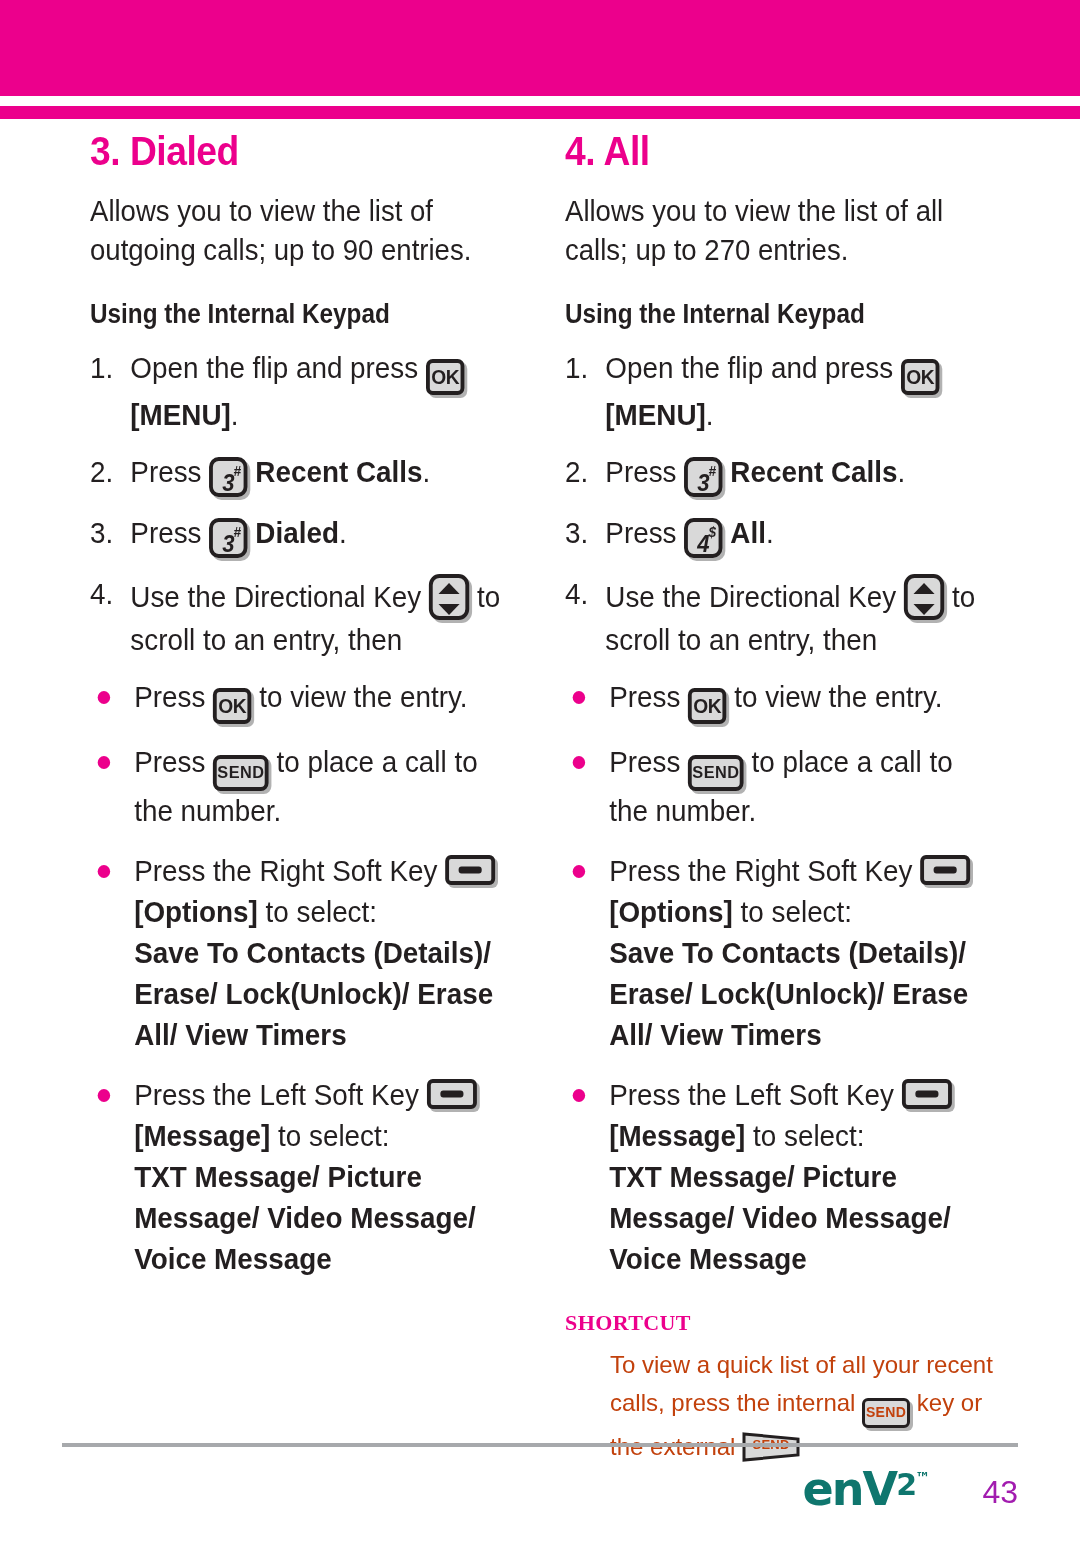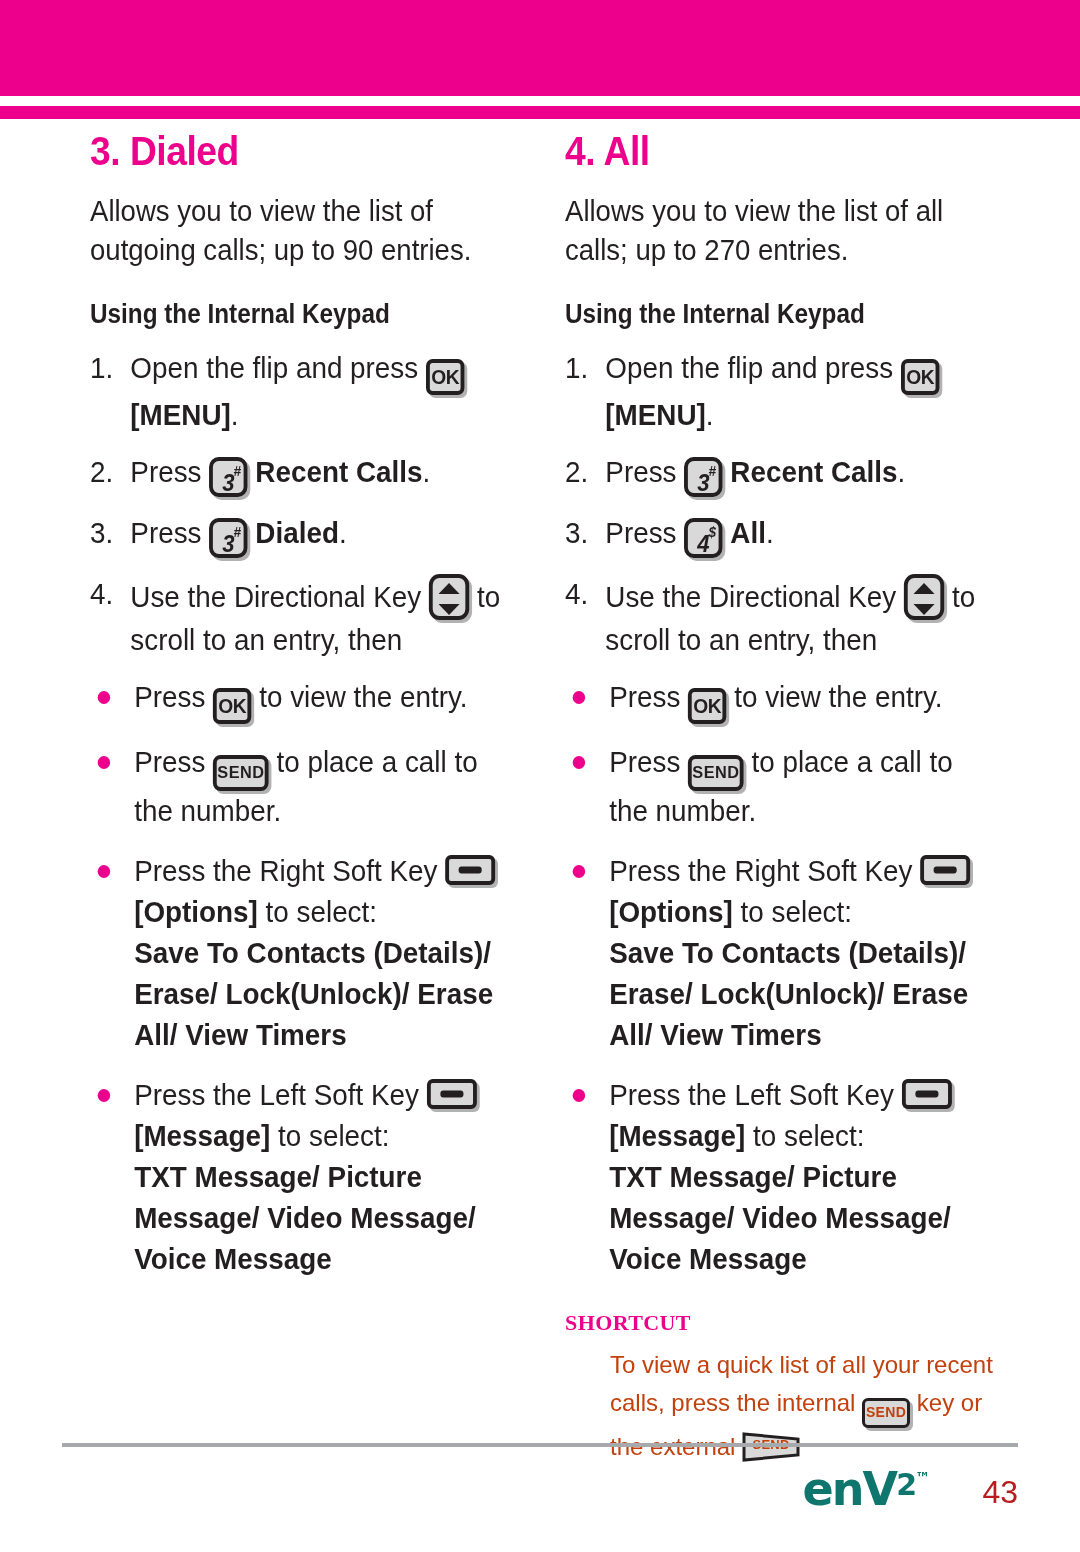--- a/index.html
+++ b/index.html
@@ -203,21 +203,21 @@
   .logo {
     position:absolute; right:152px; top:0;
     font-size:46px; font-weight:bold;
     color:#0f766e; letter-spacing:-2px;
     font-family:"DejaVu Sans", sans-serif;
   }
   .logo .sq { font-size:30px; vertical-align:10px; }
   .logo .tm { font-size:15px; vertical-align:22px; }
   .pagenum {
     position:absolute; right:62px; top:12px;
-    font-size:32px; color:#b91c1c;
+    font-size:32px; color:#a21caf;
   }
 </style>
 </head>
 <body>
 
 <div class="band-main"></div>
 <div class="band-thin"></div>
 
 <div class="page">
 

